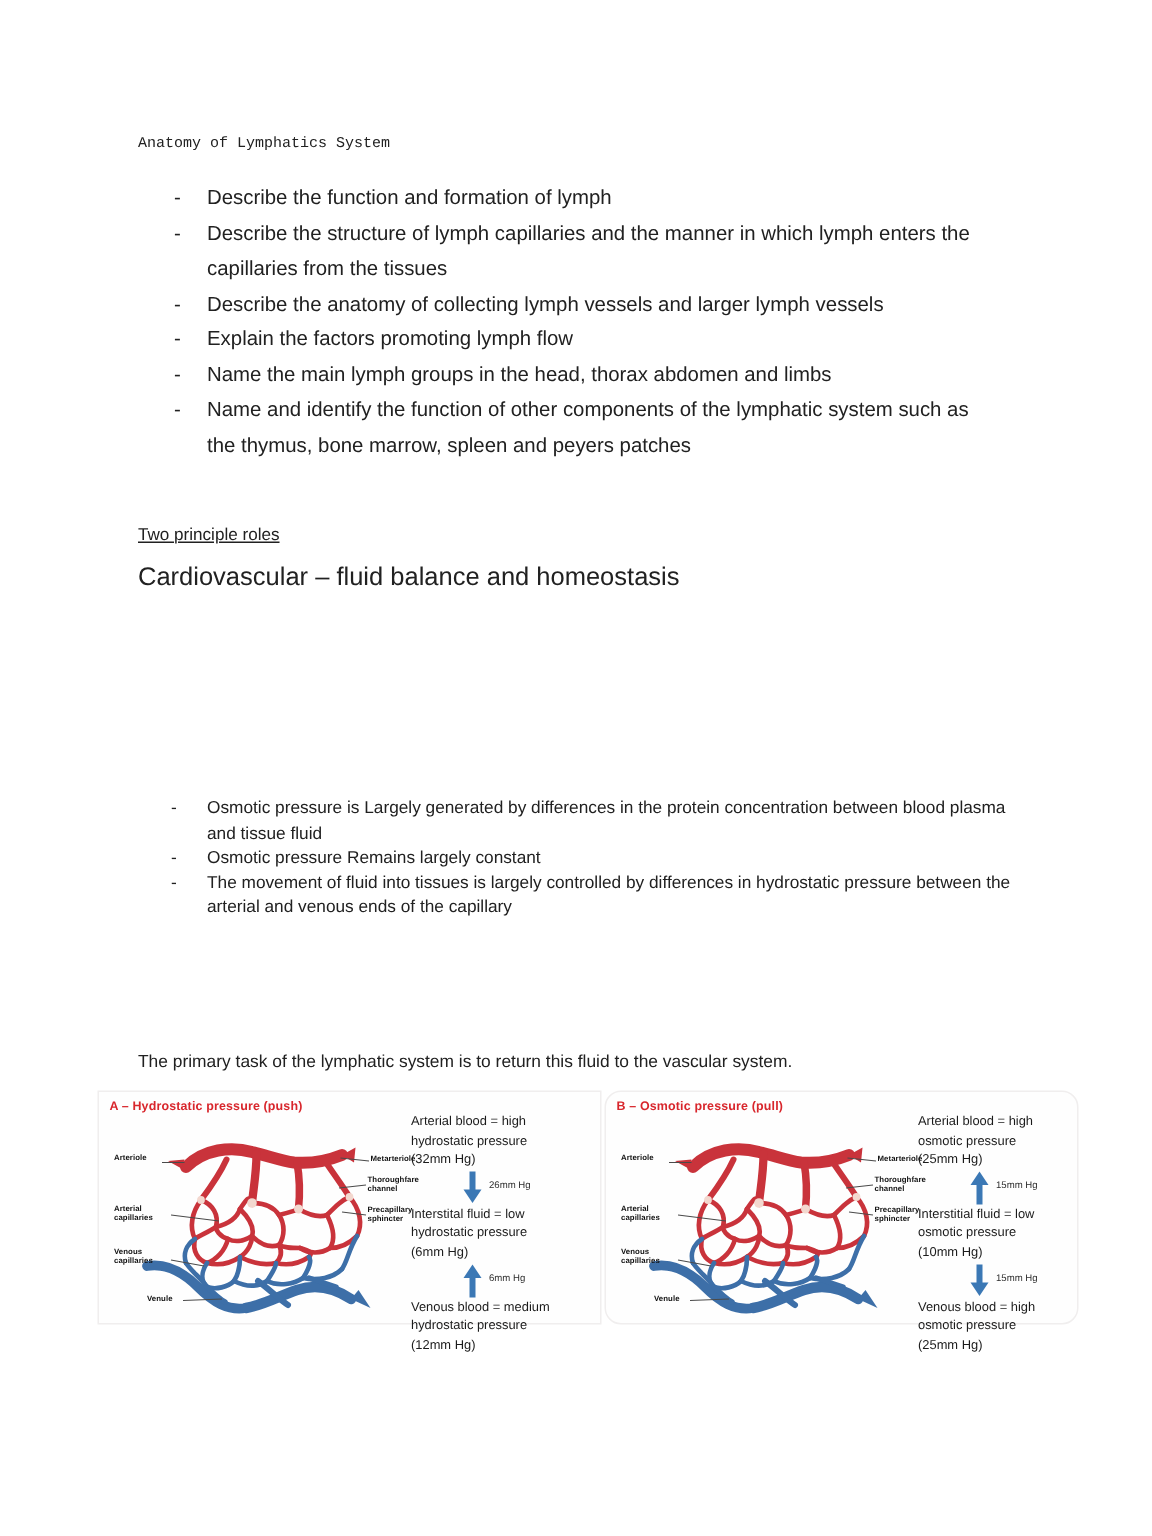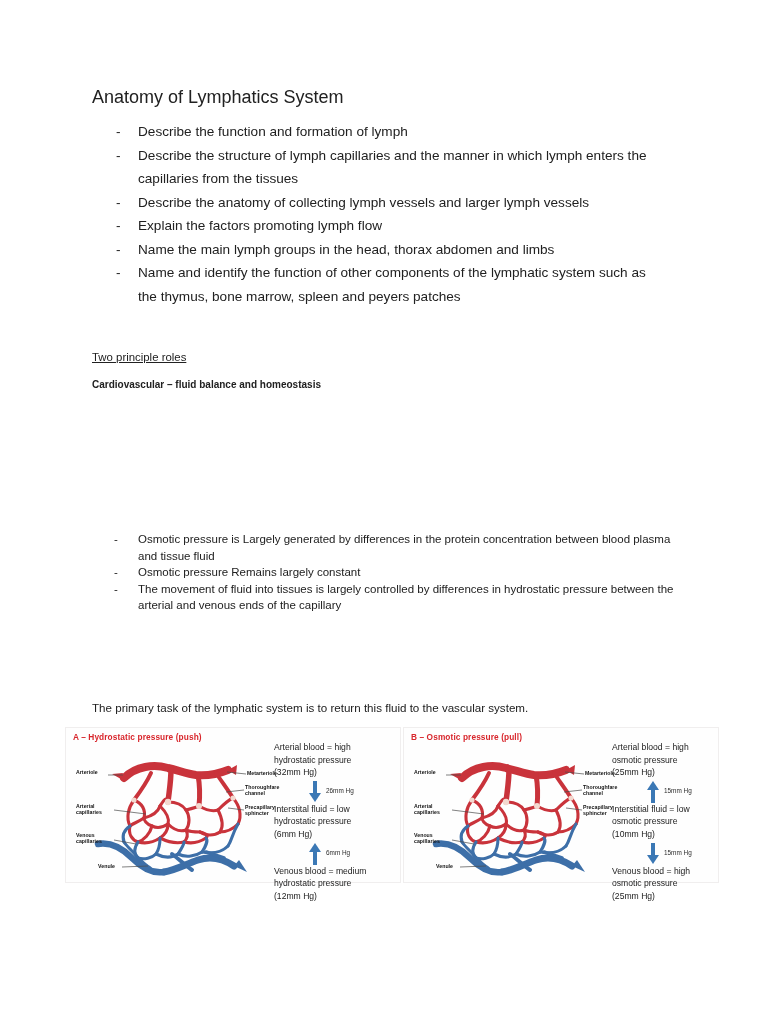--- a/index.html
+++ b/index.html
@@ -19,24 +19,25 @@
     position: absolute;
     inset: 0;
     background: #fff;
   }
 
   
   .doc-title {
     position: absolute;
     left: 92px;
     top: 88px;
-    font-size: 18px;
+    font-size: 10px;
     line-height: 18px;
     color: #212121;
     white-space: nowrap;
+    font-family: Liberation Mono, monospace;
   }
 
   .bullets {
     position: absolute;
     left: 112px;
     top: 120px;
     width: 556px;
   }
   .bullet {
     display: flex;
@@ -62,24 +63,23 @@
     top: 349px;
     font-size: 11.4px;
     line-height: 17px;
     text-decoration: underline;
     color: #212121;
   }
   .para-a {
     position: absolute;
     left: 92px;
     top: 376px;
-    font-size: 10px;
+    font-size: 17px;
     line-height: 17px;
     color: #212121;
-    font-weight: bold;
   }
   .para-b {
     position: absolute;
     left: 92px;
     top: 403px;
     font-size: 11.6px;
     line-height: 17px;
     color: #212121;
   }
 
@@ -153,21 +153,21 @@
   }
   .panel {
     position: absolute;
     top: 0;
     height: 156px;
     background: #fefefe;
     border: 1px solid #f0eeee;
     box-sizing: border-box;
   }
   .panel-a { left: 0px;   width: 336px; }
-  .panel-b { left: 338px; width: 316px; }
+  .panel-b { left: 338px; width: 316px; border-radius: 11px; }
 
   .panel-title {
     position: absolute;
     left: 7px;
     top: 4px;
     font-size: 8.3px;
     font-weight: bold;
     color: #D8262C;
     white-space: nowrap;
     letter-spacing: 0.1px;

